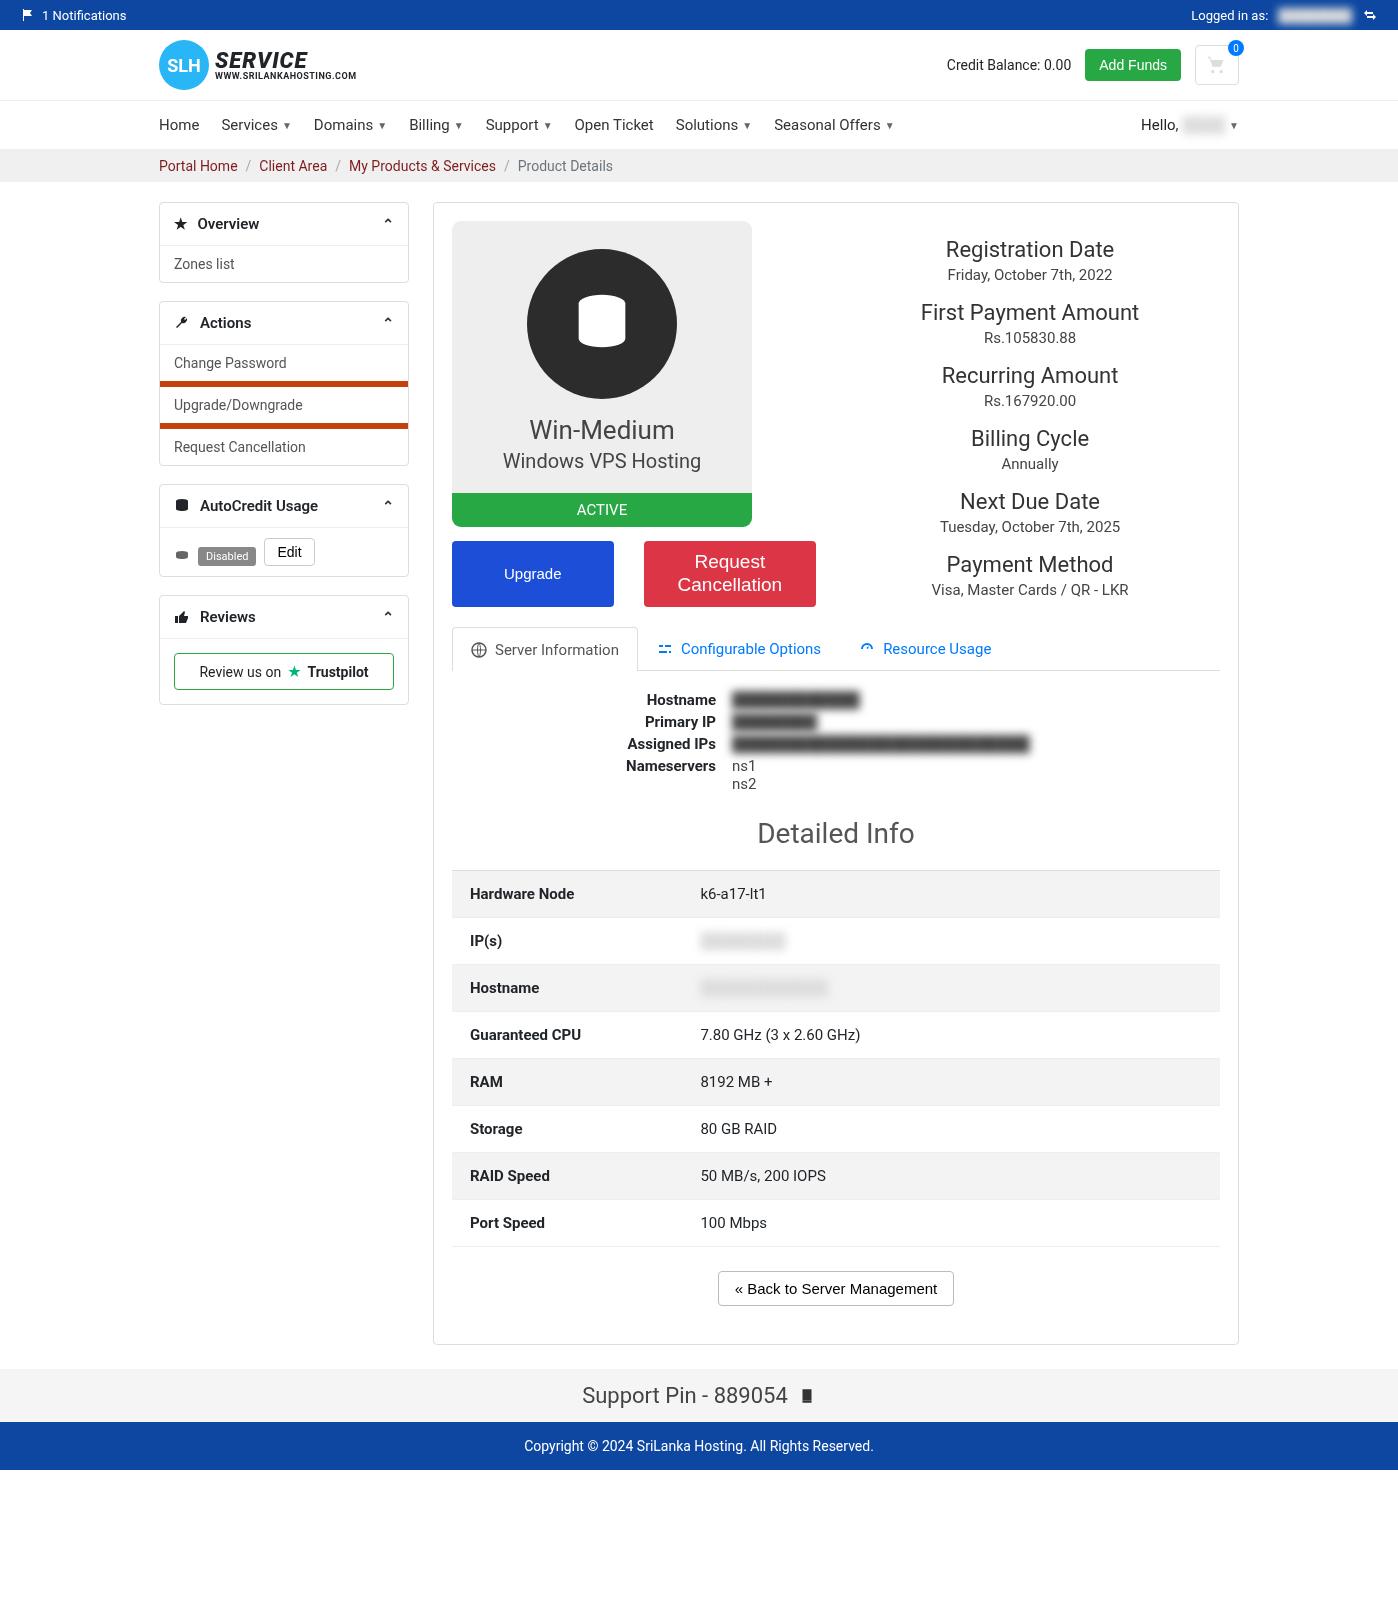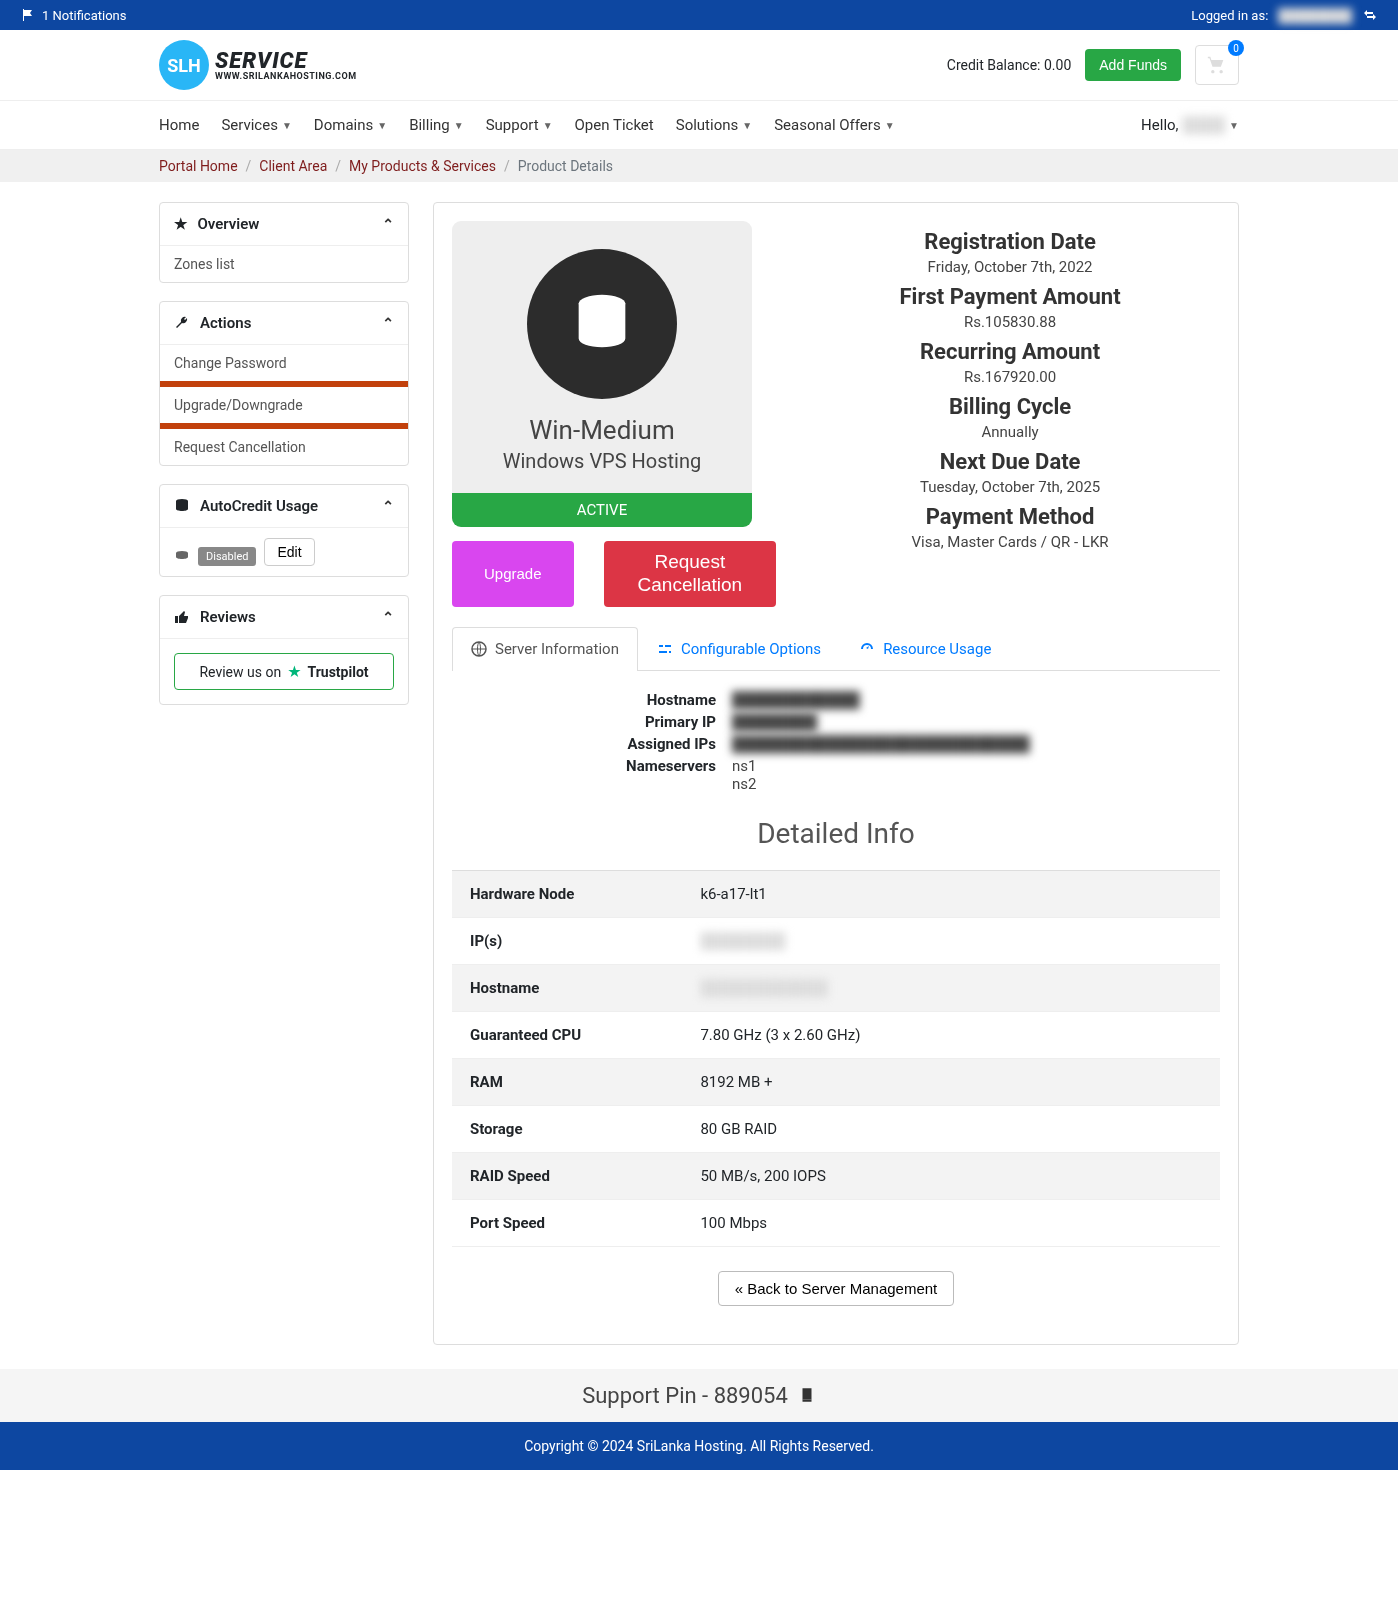--- a/index.html
+++ b/index.html
@@ -44,24 +44,24 @@
 .tp-logo { font-weight: 700; }
 .main { flex: 1; border: 1px solid #ddd; border-radius: 4px; padding: 18px; }
 .product-top { display: flex; gap: 24px; margin-bottom: 20px; }
 .product-card { width: 300px; background: #eee; border-radius: 9px; overflow: hidden; }
 .product-card-body { padding: 28px 20px 20px; text-align: center; }
 .big-icon { width: 150px; height: 150px; background: #2c2c2c; border-radius: 50%; margin: 0 auto 16px; display: flex; align-items: center; justify-content: center; }
 .product-name { font-size: 26px; color: #444; margin-bottom: 4px; }
 .product-category { font-size: 20px; color: #444; }
 .status-bar { background: #28a745; color: #fff; text-align: center; padding: 8px; font-size: 15px; }
 .action-row { display: flex; gap: 30px; justify-content: center; margin-top: 14px; }
-.btn-upgrade { background: #d946ef; color: #fff; border: none; border-radius: 4px; padding: 10px 32px; font-size: 15px; cursor: pointer; }
+.btn-upgrade { background: #1d4ed8; color: #fff; border: none; border-radius: 4px; padding: 10px 52px; font-size: 15px; cursor: pointer; }
 .btn-cancel { background: #dc3545; color: #fff; border: none; border-radius: 4px; padding: 10px 34px; font-size: 19px; cursor: pointer; line-height: 1.2; }
 .details-col { flex: 1; text-align: center; }
-.details-col h3 { font-size: 22px; font-weight: 700; color: #333; margin-top: 8px; }
+.details-col h3 { font-size: 22px; font-weight: 400; color: #333; margin-top: 16px; }
 .details-col p { font-size: 15px; color: #444; margin: 4px 0 8px; }
 .tabs { display: flex; border-bottom: 1px solid #ddd; gap: 0; }
 .tab { padding: 12px 18px; font-size: 15px; cursor: pointer; display: flex; align-items: center; gap: 8px; color: #007bff; border: 1px solid transparent; border-bottom: none; }
 .tab.active { color: #555; border-color: #ddd; border-radius: 4px 4px 0 0; background: #fff; margin-bottom: -1px; }
 .tab-content { padding: 20px 0; }
 .info-grid { display: grid; grid-template-columns: 280px 1fr; row-gap: 4px; margin-bottom: 24px; }
 .info-grid .label { text-align: right; font-weight: 700; padding-right: 16px; font-size: 15px; }
 .info-grid .value { font-size: 15px; color: #444; }
 .section-title { text-align: center; font-size: 28px; color: #555; font-weight: 400; margin: 10px 0 20px; }
 .detail-table { width: 100%; border-collapse: collapse; border-top: 1px solid #ddd; }

